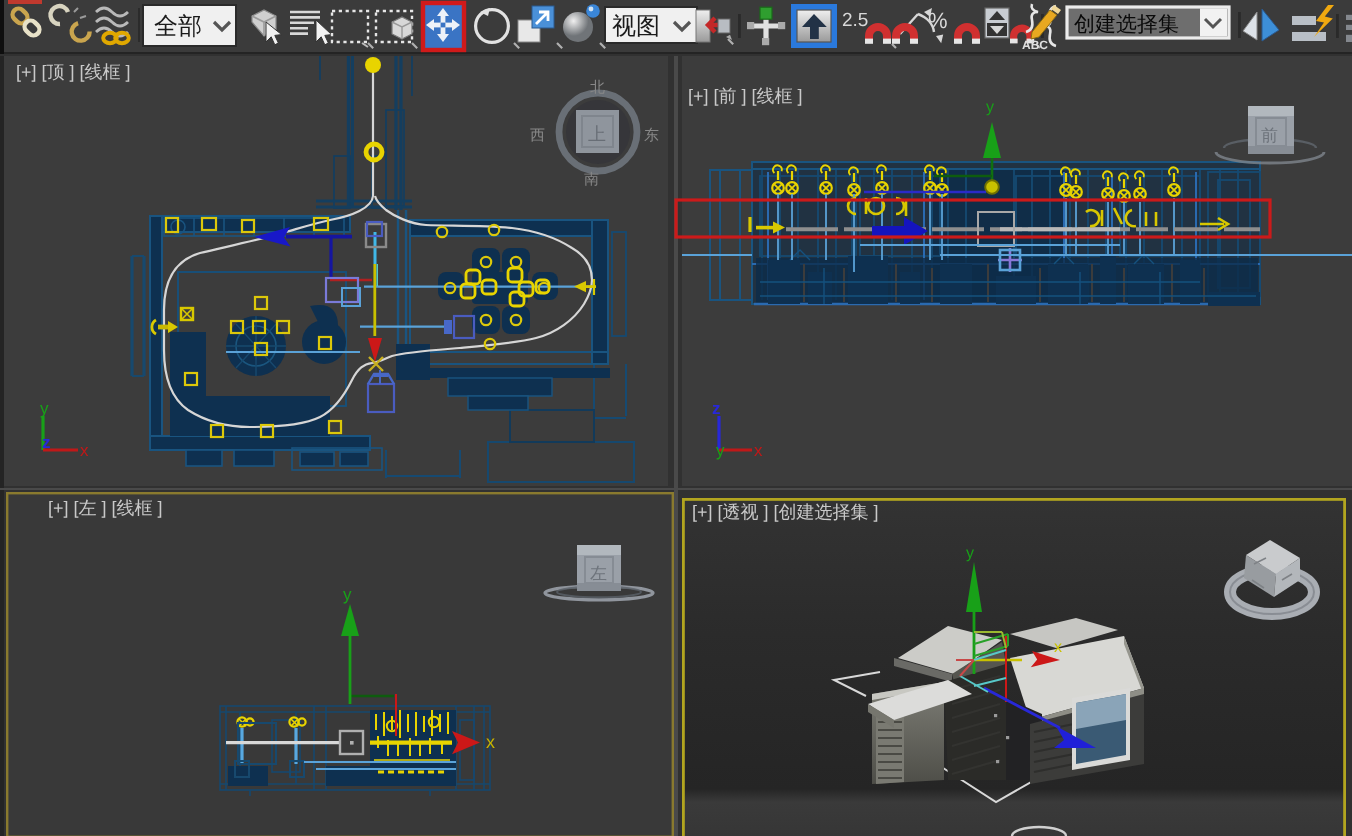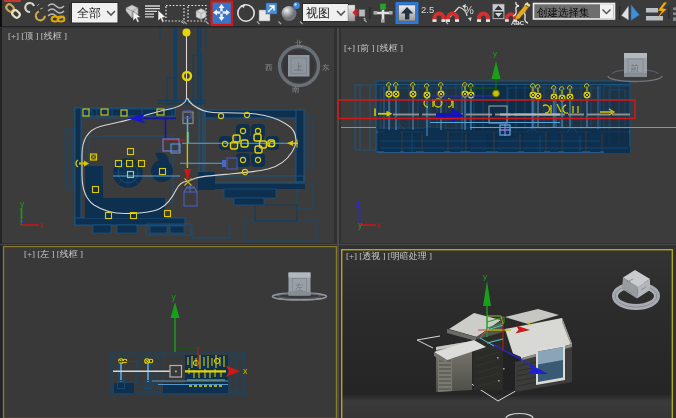--- a/index.html
+++ b/index.html
@@ -1,20 +1,20 @@
 <!DOCTYPE html>
 <html><head>
 <meta charset="utf-8">
 <style>
   html,body{margin:0;padding:0;background:#303030;}
   #stage{position:relative;width:676px;height:418px;overflow:hidden;background:#be185d;
          font-family:"Liberation Sans",sans-serif;}
   .abs{position:absolute;}
   .vplabel{position:absolute;color:#c9c9c9;font-size:9px;letter-spacing:0px;
-           font-family:Liberation Serif, serif;white-space:nowrap;}
+           font-family:Liberation Sans, sans-serif;white-space:nowrap;}
 </style>
 </head>
 <body>
 <div id="stage">
 
   <div class="abs" style="left:0;top:26px;width:676px;height:392px;background:#313131;"></div>
   <div class="abs" style="left:0;top:28px;width:2px;height:390px;background:#242424;"></div>
   <div class="abs" style="left:336.5px;top:28px;width:2px;height:390px;background:#4a4a4a;"></div>
   <div class="abs" style="left:0;top:243.5px;width:676px;height:1.5px;background:#4a4a4a;"></div>
 
@@ -687,14 +687,14 @@
       <g>
         <ellipse cx="636" cy="296" rx="21" ry="11" fill="none" stroke="#a9adb3" stroke-width="6"></ellipse>
         <ellipse cx="636" cy="296" rx="21" ry="11" fill="none" stroke="#74787e" stroke-width="1" opacity="0.6"></ellipse>
         <polygon points="623,277.5 635,270 650,279 638,287" fill="#c9cbcd"></polygon>
         <polygon points="623,277.5 638,287 637,298.5 622,289" fill="#989ca0"></polygon>
         <polygon points="638,287 650,279 650,290 637,298.5" fill="#b3b7bb"></polygon>
         <path d="M627,282 l6,-3 M641,290 l5,-3 M626,290 l6,4" stroke="#7e8286" stroke-width="0.8" fill="none"></path>
       </g>
     </g>
   </svg>
-  <div class="vplabel" style="left:346px;top:250px">[+] [透视 ] [明暗处理 ]</div>
+  <div class="vplabel" style="left:346px;top:250px">[+] [透视 ] [创建选择集 ]</div>
 </div>
 
 </body></html>

